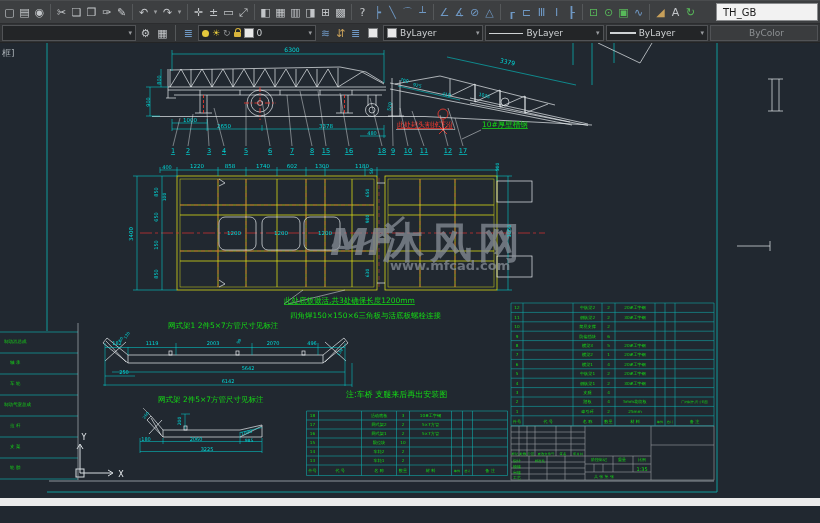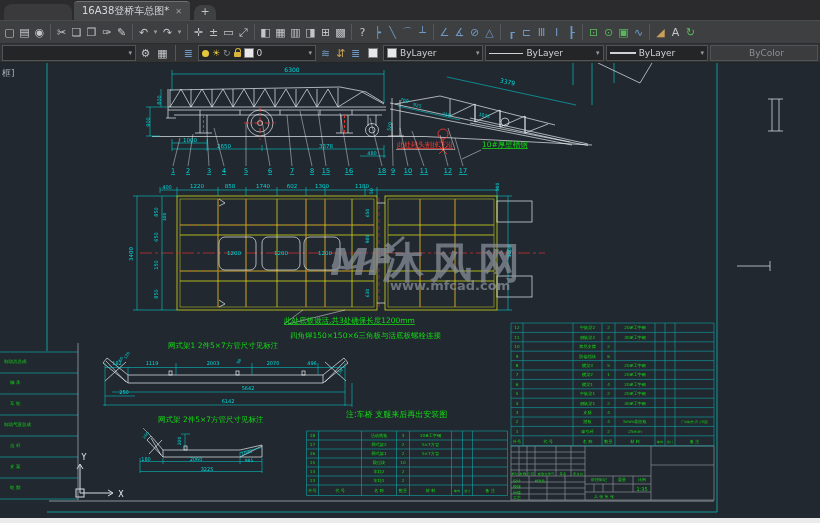--- a/index.html
+++ b/index.html
@@ -42,28 +42,20 @@
   .canvas{height:455px;position:relative;background:#212830;}
   svg text{font-family:"DejaVu Sans","Liberation Sans",sans-serif;}
   
   .statusbar{height:8px;background:#ebebeb;}
 </style>
 </head>
 <body>
 
 <div class="app">
 
-  <div class="tabbar">
-    <div class="tab-ghost"></div>
-    <div class="tab">
-      <span class="tab-title">16A38登桥车总图*</span>
-      <span class="tab-close">✕</span>
-    </div>
-    <div class="tab-plus">+</div>
-  </div>
 
   <div class="tb1">
     <span id="tb1-icons" style="display:flex;align-items:center;">
         <span class="ti">▢</span>
         <span class="ti">▤</span>
         <span class="ti">◉</span>
         <div class="sep"></div>
         <span class="ti">✂</span>
         <span class="ti">❏</span>
         <span class="ti">❐</span>
@@ -108,20 +100,21 @@
         <div class="sep"></div>
         <span class="ti grn">⊡</span>
         <span class="ti grn">⊙</span>
         <span class="ti grn">▣</span>
         <span class="ti dim">∿</span>
         <div class="sep"></div>
         <span class="ti warm">◢</span>
         <span class="ti">A</span>
         <span class="ti grn">↻</span>
       </span>
+    <div class="stylebox">TH_GB</div>
   </div>
 
   <div class="tb2">
     <div class="combo" style="width:128px;">
       <span></span>
       <span class="chev">▾</span>
     </div>
     <span class="ti">⚙</span>
     <span class="ti">▦</span>
     <div class="sep"></div>

